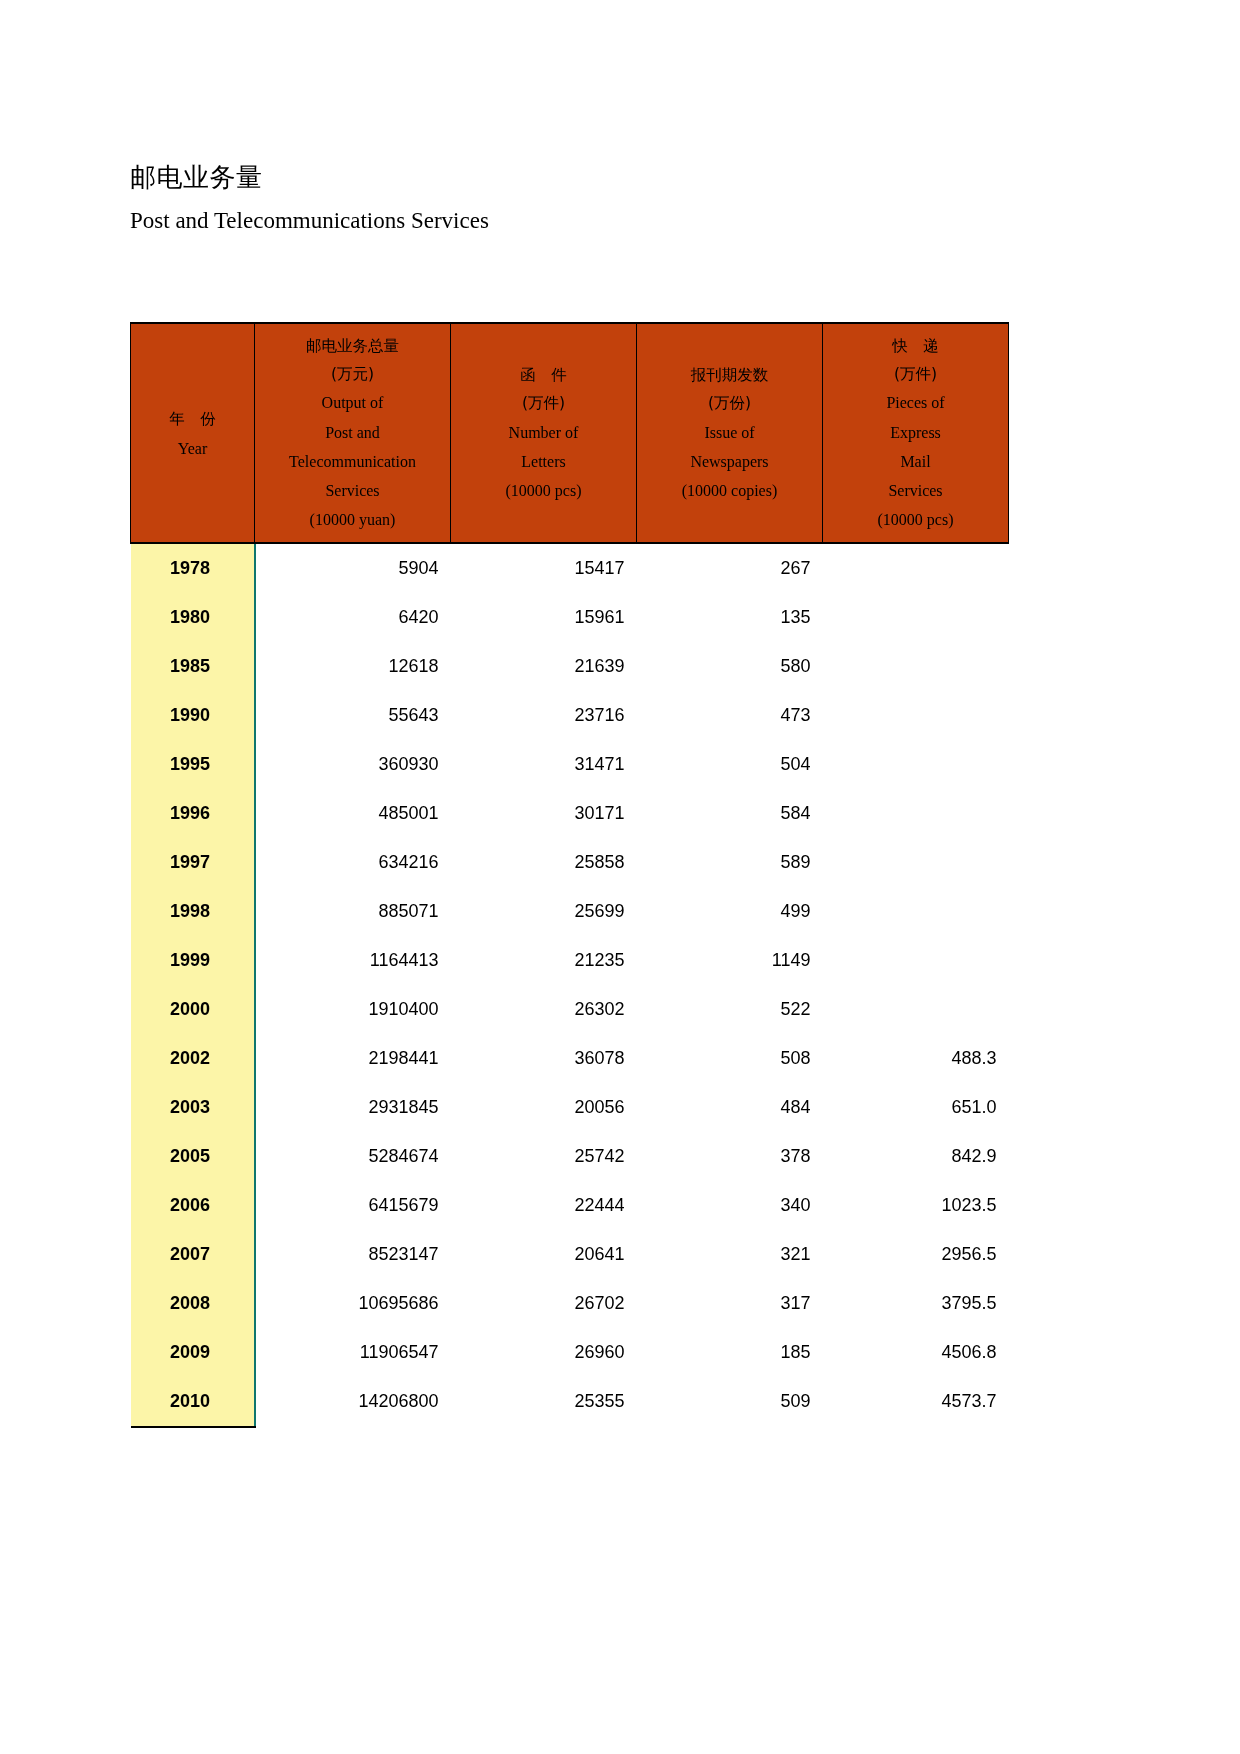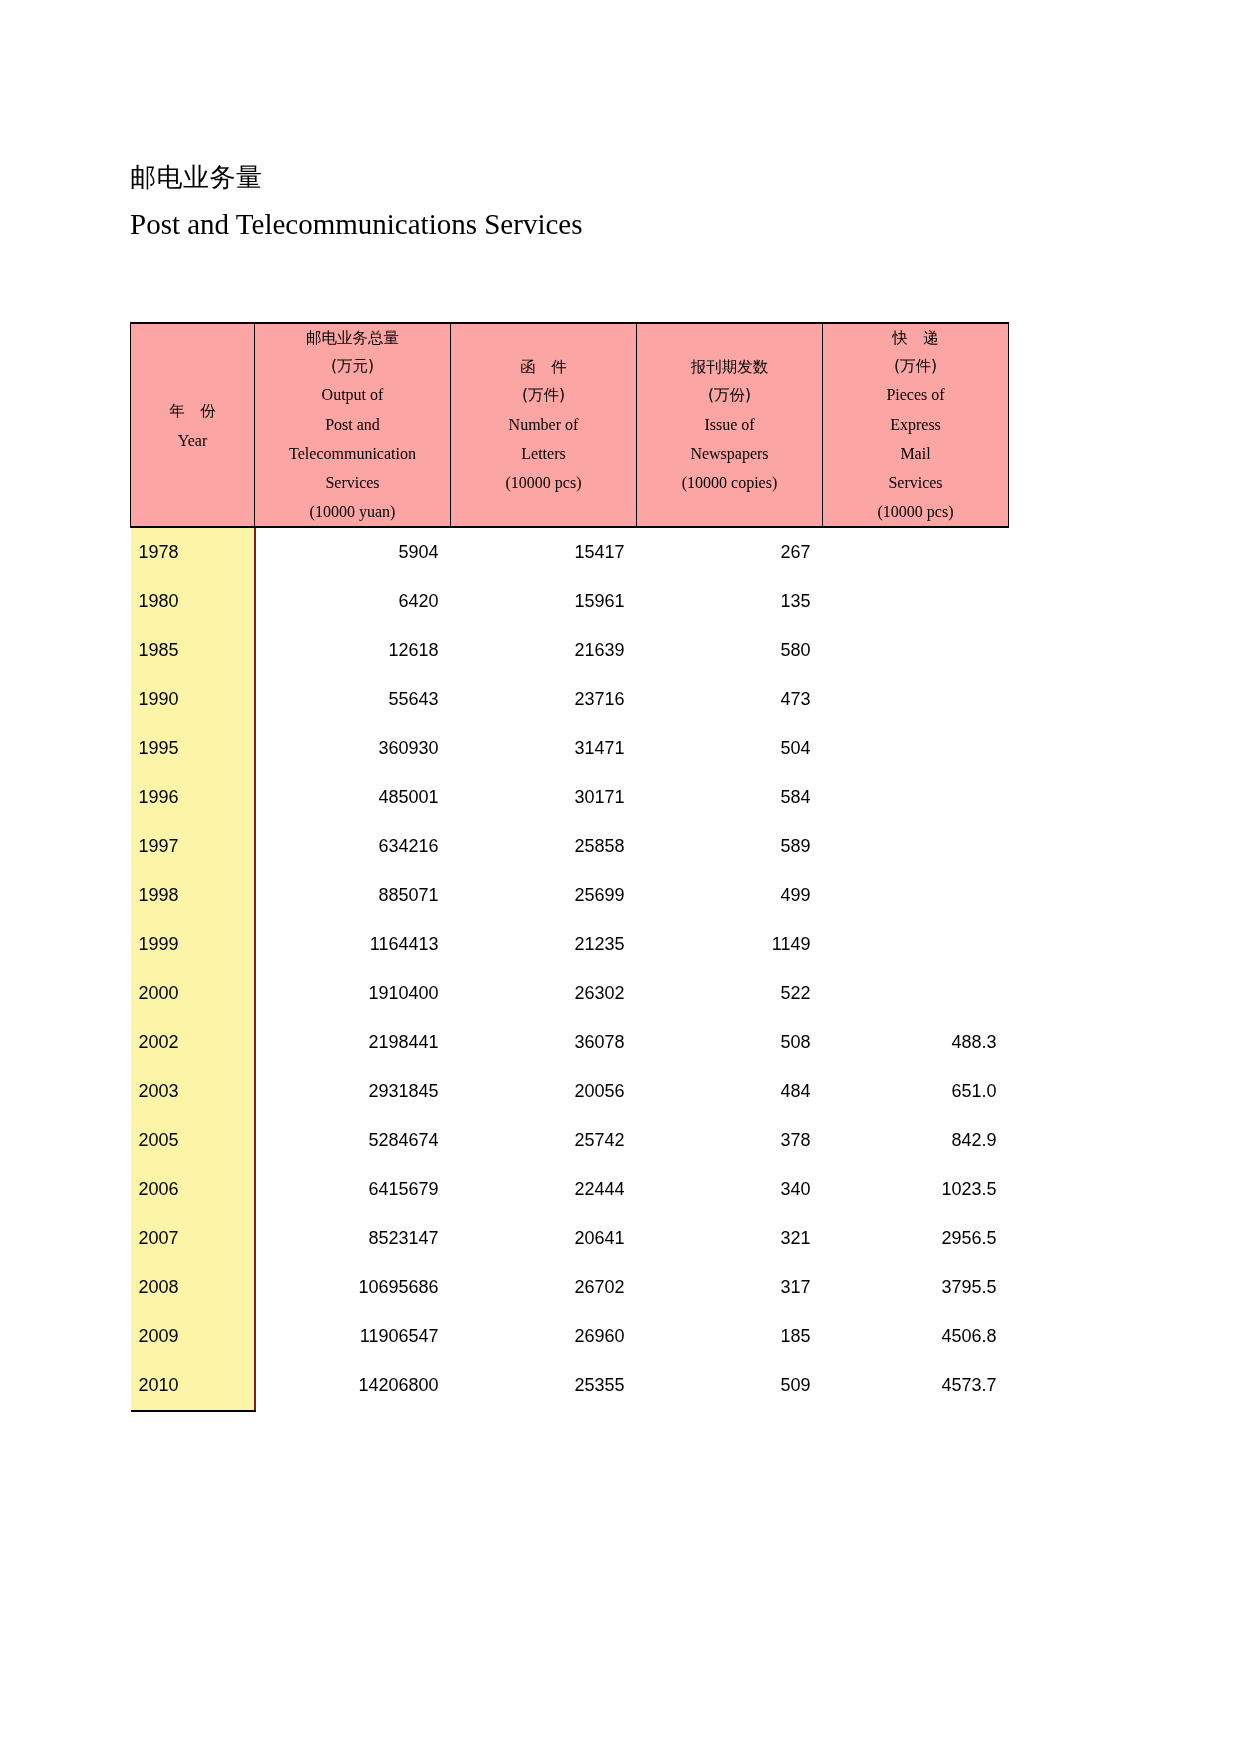--- a/index.html
+++ b/index.html
@@ -26,48 +26,48 @@
     top: 160px;
     font-size: 26px;
     font-family: "DejaVu Sans", sans-serif;
     font-weight: normal;
     letter-spacing: 0.5px;
   }
   .title-en {
     position: absolute;
     left: 130px;
     top: 208px;
-    font-size: 29px;
+    font-size: 23px;
     font-family: "Liberation Serif", serif;
   }
   table.data {
     position: absolute;
     left: 130px;
     top: 322px;
     border-collapse: collapse;
     table-layout: fixed;
     width: 878px;
   }
   table.data col.c0 { width: 124px; }
   table.data col.c1 { width: 196px; }
   table.data col.c2 { width: 186px; }
   table.data col.c3 { width: 186px; }
   table.data col.c4 { width: 186px; }
 
   thead th {
-    background: #fca5a5;
+    background: #c2410c;
     border-left: 1px solid #000;
     border-right: 1px solid #000;
     border-top: 2px solid #000;
     border-bottom: 2px solid #000;
     font-weight: normal;
     font-size: 16px;
     line-height: 1.82;
     vertical-align: middle;
-    padding: 0 6px;
+    padding: 8px 6px;
     font-family: "Liberation Serif", serif;
   }
   thead th .zh {
     font-family: "DejaVu Sans", sans-serif;
     font-size: 15.5px;
   }
   thead th.year-head {
     vertical-align: middle;
   }
   thead th.year-head .spacer { display:block; height: 2px; }
@@ -76,24 +76,25 @@
     font-size: 18px;
     font-family: "Liberation Sans", sans-serif;
     padding: 0 12px;
     height: 49px;
     vertical-align: middle;
     border: none;
     background: #ffffff;
   }
   tbody td.year {
     background: #FCF5A8;
-    text-align: left;
-    border-right: 2px solid #7f1d1d;
+    text-align: center;
+    border-right: 2px solid #0f766e;
     padding-left: 8px;
     color: #000;
+    font-weight: bold;
   }
   tbody td.num {
     text-align: right;
   }
   tbody tr:last-child td.year {
     border-bottom: 2px solid #000;
     margin-left: 12px;
   }
   .nowrap { white-space: nowrap; }
 </style>

